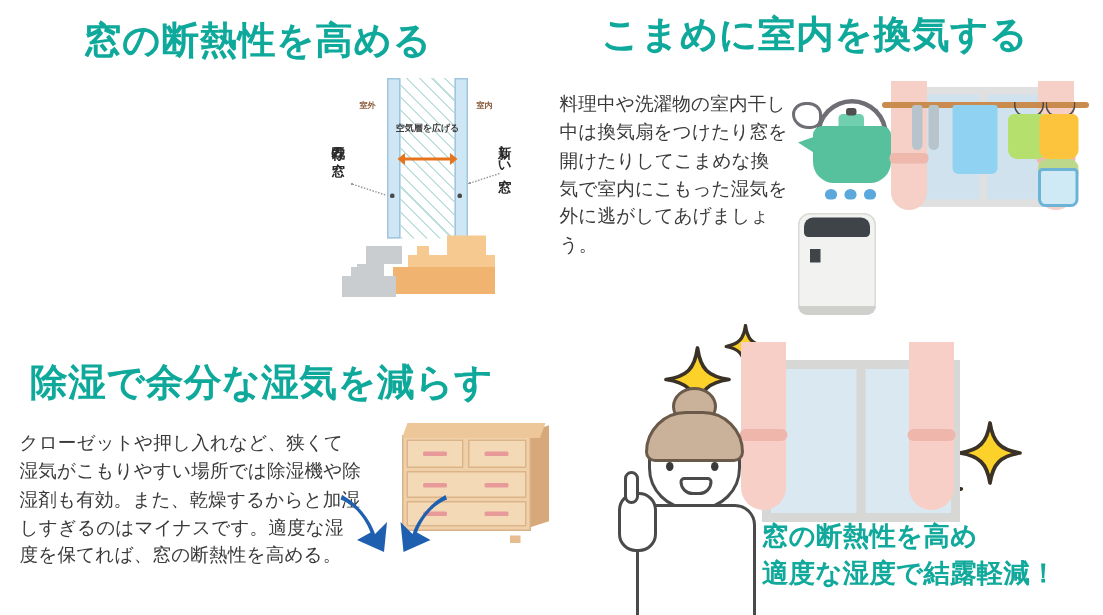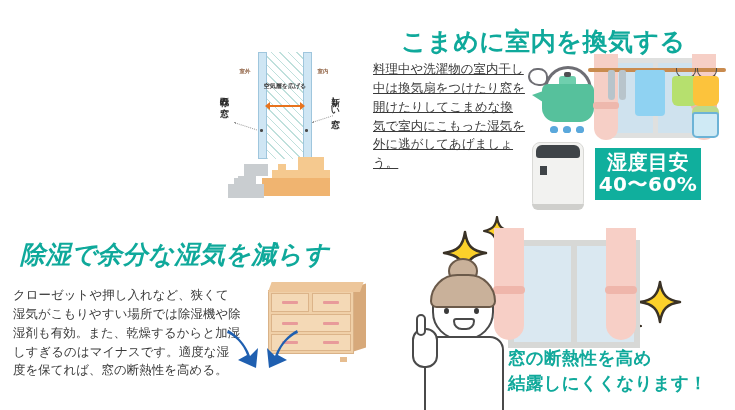--- a/index.html
+++ b/index.html
@@ -64,22 +64,22 @@
   .leader.l2{left:100px;top:70px;width:22px;transform:rotate(-18deg);transform-origin:left center;}
   .dot{position:absolute;width:2.5px;height:2.5px;background:#4a4a4a;border-radius:50%;}
   .dot.d1{left:48px;top:77px;}
   .dot.d2{left:93px;top:77px;}
   .sill-gray{position:absolute;background:#c9cdd0;}
   .sill-orange{position:absolute;background:#f5c98f;}
   .sill-orange2{position:absolute;background:#f0b470;}
 
   
   #p2{left:365px;top:0;width:370px;height:215px;}
-  #p2 .heading{left:36px;top:29px;position:absolute;}
-  #p2 .body-text{position:absolute;left:8px;top:60px;width:152px;text-decoration:underline;}
+  #p2 .heading{left:36px;top:10px;position:absolute;}
+  #p2 .body-text{position:absolute;left:8px;top:60px;width:152px;}
 
   .kettle{position:absolute;left:163px;top:58px;width:80px;height:78px;}
   .kettle-body{position:absolute;left:14px;top:26px;width:52px;height:38px;background:#56c19c;border-radius:6px 6px 14px 14px;}
   .kettle-lid{position:absolute;left:31px;top:18px;width:17px;height:8px;background:#6fcfae;border-radius:3px 3px 0 0;}
   .kettle-knob{position:absolute;left:36px;top:14px;width:7px;height:5px;background:#4f4f52;border-radius:2px;}
   .kettle-handle{position:absolute;left:16px;top:8px;width:48px;height:24px;border:3.5px solid #6e6e74;border-bottom:none;border-radius:24px 24px 0 0;box-sizing:border-box;}
   .kettle-spout{position:absolute;left:4px;top:32px;width:0;height:0;border-top:5px solid transparent;border-bottom:9px solid transparent;border-right:14px solid #56c19c;}
   .steam{position:absolute;left:0px;top:10px;width:16px;height:14px;border:2px solid #6e6e74;border-radius:50% 50% 40% 60%;}
   .burner{position:absolute;left:22px;top:68px;width:38px;height:7px;}
   .burner i{position:absolute;top:0;width:8px;height:7px;background:#5aa8dc;border-radius:50% 50% 40% 40%;}
@@ -121,21 +121,21 @@
     position:absolute;left:230px;top:148px;width:106px;height:52px;
     background:#10af9d;color:#ffffff;font-weight:bold;
     display:flex;flex-direction:column;align-items:center;justify-content:center;
     line-height:1.08;
   }
   .badge .b1{font-size:20px;letter-spacing:0.5px;}
   .badge .b2{font-size:20px;letter-spacing:0.5px;}
 
   
   #p3{left:0;top:232px;width:370px;height:178px;}
-  #p3 .heading{left:20px;top:10px;position:absolute;font-style:italic;}
+  #p3 .heading{left:20px;top:10px;position:absolute;}
   #p3 .body-text{position:absolute;left:13px;top:54px;width:228px;}
 
   .chest{position:absolute;left:268px;top:50px;width:98px;height:76px;}
   .chest-top{position:absolute;left:0;top:0;width:92px;height:10px;background:#edc69a;
     transform:skewX(-20deg);transform-origin:bottom left;}
   .chest-side{position:absolute;left:84px;top:6px;width:14px;height:64px;background:#d7a97a;
     transform:skewY(-18deg);transform-origin:top left;}
   .chest-front{position:absolute;left:0;top:8px;width:86px;height:64px;background:#f0d0a8;border:1px solid #d9b288;box-sizing:border-box;}
   .drawer{position:absolute;background:#f4d9b6;border:1px solid #dcb489;box-sizing:border-box;}
   .dr1{left:3px;top:11px;width:38px;height:19px;}
@@ -187,20 +187,21 @@
     color:#10a99b;font-weight:bold;font-size:17.5px;line-height:1.42;
     white-space:pre-line;letter-spacing:0.3px;
   }
 </style>
 </head>
 <body>
 
 <div class="page">
 
   <div class="panel" id="p1">
+    <div class="heading">窓の断熱性を高める</div>
 
     <div class="win-fig">
       <div class="air-gap"></div>
       <div class="win-outer-glass"></div>
       <div class="win-inner-glass"></div>
 
       <div class="lbl-small lbl-outdoor">室外</div>
       <div class="lbl-small lbl-indoor">室内</div>
       <div class="lbl-gap">空気層を広げる</div>
 
@@ -267,24 +268,20 @@
       <div class="basket"></div>
     </div>
 
     <div class="dehum">
       <div class="dehum-body"></div>
       <div class="dehum-top"></div>
       <div class="dehum-panel"></div>
       <div class="dehum-base"></div>
     </div>
 
-    <div class="badge">
-      <span class="b1">湿度目安</span>
-      <span class="b2">40〜60%</span>
-    </div>
   </div>
 
   <div class="panel" id="p3">
     <div class="heading">除湿で余分な湿気を減らす</div>
     <div class="body-text">クローゼットや押し入れなど、狭くて湿気がこもりやすい場所では除湿機や除湿剤も有効。また、乾燥するからと加湿しすぎるのはマイナスです。適度な湿度を保てれば、窓の断熱性を高める。</div>
 
     <div class="chest">
       <div class="chest-side"></div>
       <div class="chest-front"></div>
       <div class="chest-top"></div>
@@ -354,16 +351,16 @@
       <div class="lady-eye re"></div>
       <div class="lady-mouth"></div>
       <div class="lady-vest l"></div>
       <div class="lady-vest r"></div>
       <div class="lady-body"></div>
       <div class="lady-hand"></div>
       <div class="lady-finger"></div>
     </div>
 
     <div class="caption">窓の断熱性を高め
-結露しにくくなります！</div>
+適度な湿度で結露軽減！</div>
   </div>
 
 </div>
 
 </body></html>

